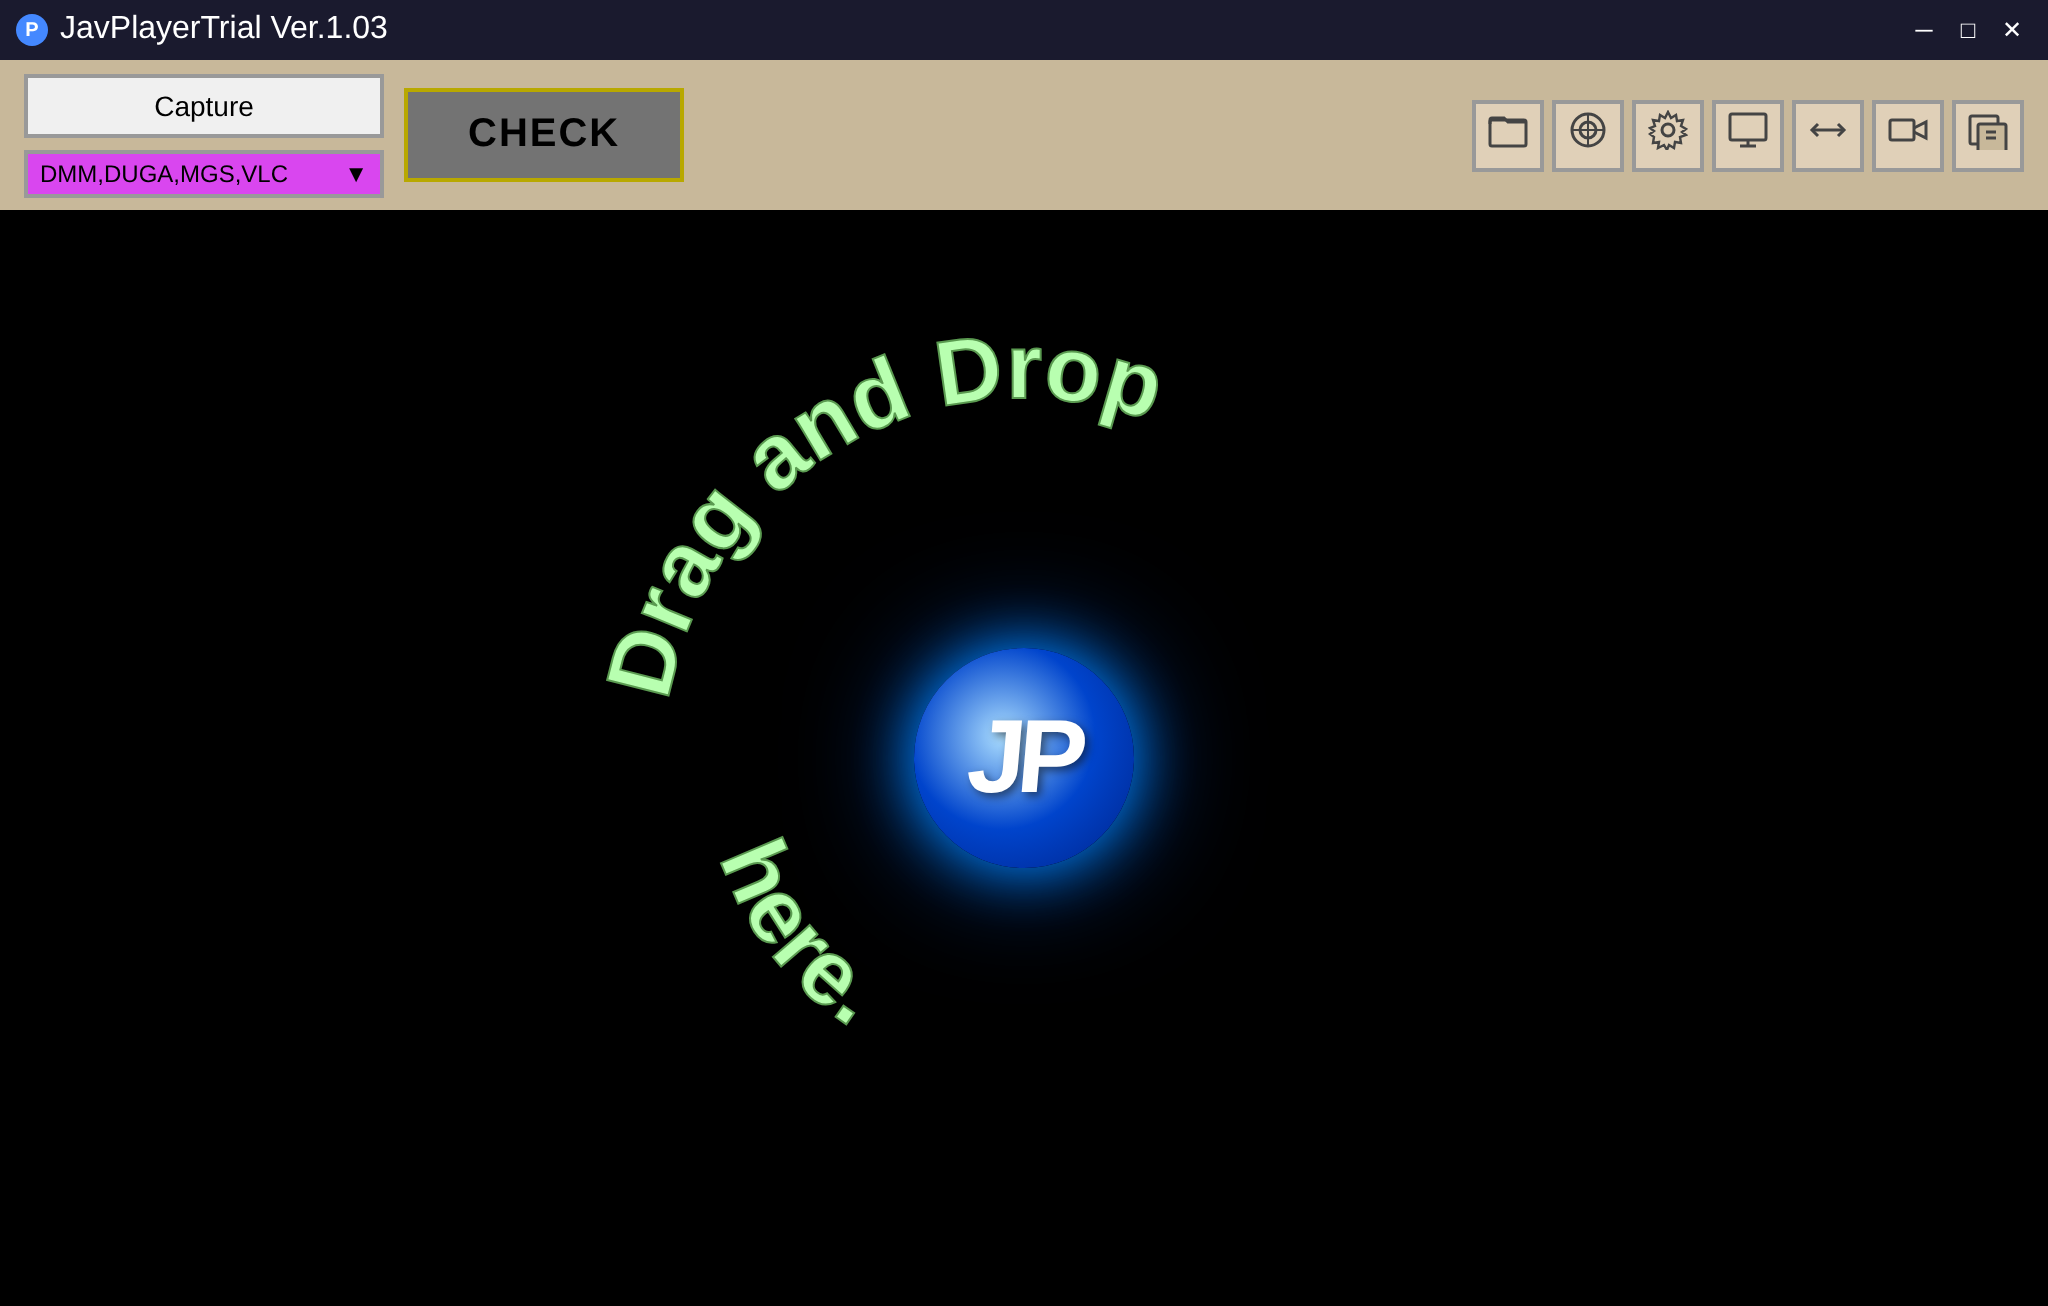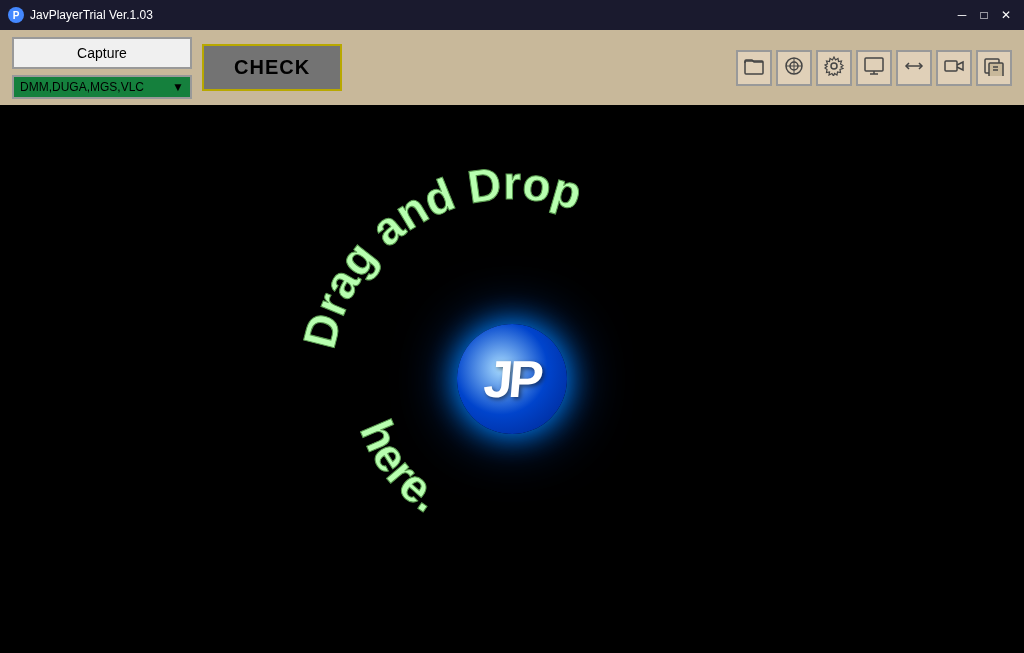--- a/index.html
+++ b/index.html
@@ -38,21 +38,21 @@
       border-radius: 50%;
       display: flex;
       align-items: center;
       justify-content: center;
       font-size: 10px;
       font-weight: bold;
       color: white;
     }
 
     .title-text {
-      font-size: 12px;
+      font-size: 16px;
     }
 
     .title-controls {
       display: flex;
       gap: 2px;
     }
 
     .title-btn {
       width: 20px;
       height: 20px;
@@ -85,21 +85,21 @@
     .capture-btn {
       background: #f0f0f0;
       border: 2px solid #999;
       padding: 6px 30px;
       font-size: 14px;
       cursor: pointer;
       font-weight: normal;
     }
 
     .dropdown-select {
-      background: #15803d;
+      background: #d946ef;
       border: 2px solid #999;
       padding: 3px 6px;
       font-size: 12px;
       cursor: pointer;
       display: flex;
       align-items: center;
       justify-content: space-between;
       width: 180px;
     }
 

